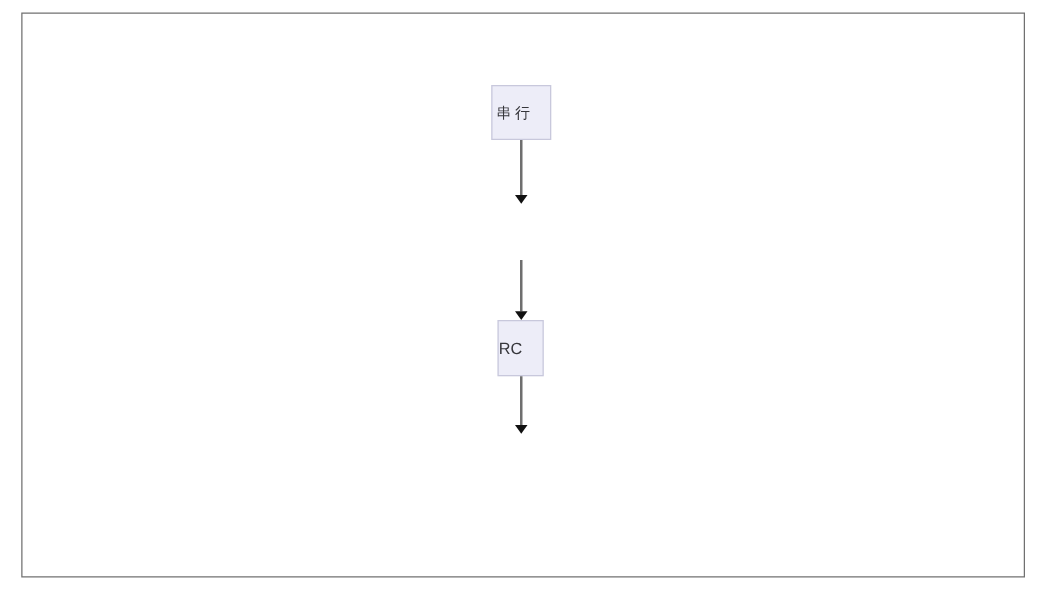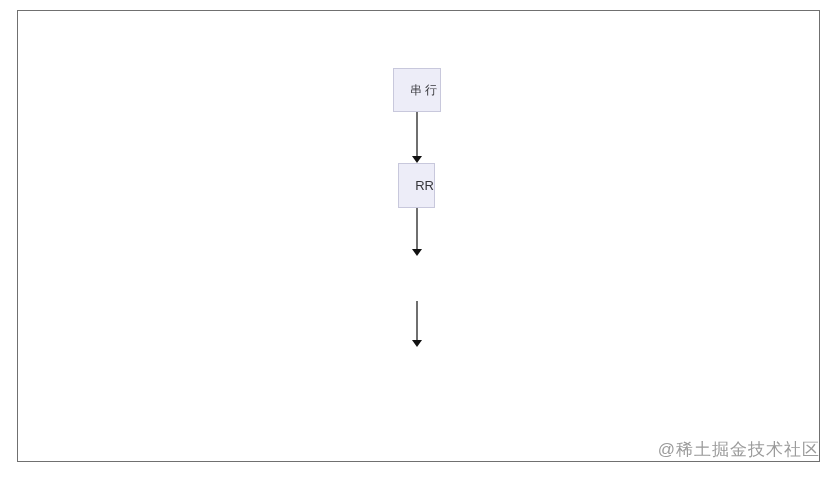--- a/index.html
+++ b/index.html
@@ -25,21 +25,21 @@
     box-sizing: border-box;
     background: #ffffff;
   }
   .node {
     position: absolute;
     box-sizing: border-box;
     background: #ededf8;
     border: 1px solid #c8c8dc;
     display: flex;
     align-items: center;
-    justify-content: flex-end;
+    justify-content: flex-start;
     font-size: 13px;
     color: #36363b;
   }
   .node-serial { left: 393px; top: 68px;  width: 48px; height: 44px; }
   .node-serial .node-label { font-size: 12px; letter-spacing: 3px; padding-left: 3px; }
   .node-rr     { left: 398px; top: 163px; width: 37px; height: 45px; }
   .node-rc     { left: 398px; top: 256px; width: 37px; height: 45px; }
   .node-ru     { left: 397px; top: 347px; width: 40px; height: 45px; }
   .arrow {
     position: absolute;
@@ -83,30 +83,29 @@
 
   <div class="node node-serial">
     <span class="node-label">串行</span>
   </div>
 
   <div class="arrow arrow-1">
     <div class="arrow-line"></div>
     <div class="arrow-head"></div>
   </div>
 
-  <div class="node node-rr">
-    <span class="node-label">RR</span>
-  </div>
 
   <div class="arrow arrow-2">
     <div class="arrow-line"></div>
     <div class="arrow-head"></div>
   </div>
 
+  <div class="node node-rc">
+    <span class="node-label">RC</span>
+  </div>
 
   <div class="arrow arrow-3">
     <div class="arrow-line"></div>
     <div class="arrow-head"></div>
   </div>
 
 
-  <div class="watermark">@稀土掘金技术社区</div>
 </div>
 
 </body></html>

